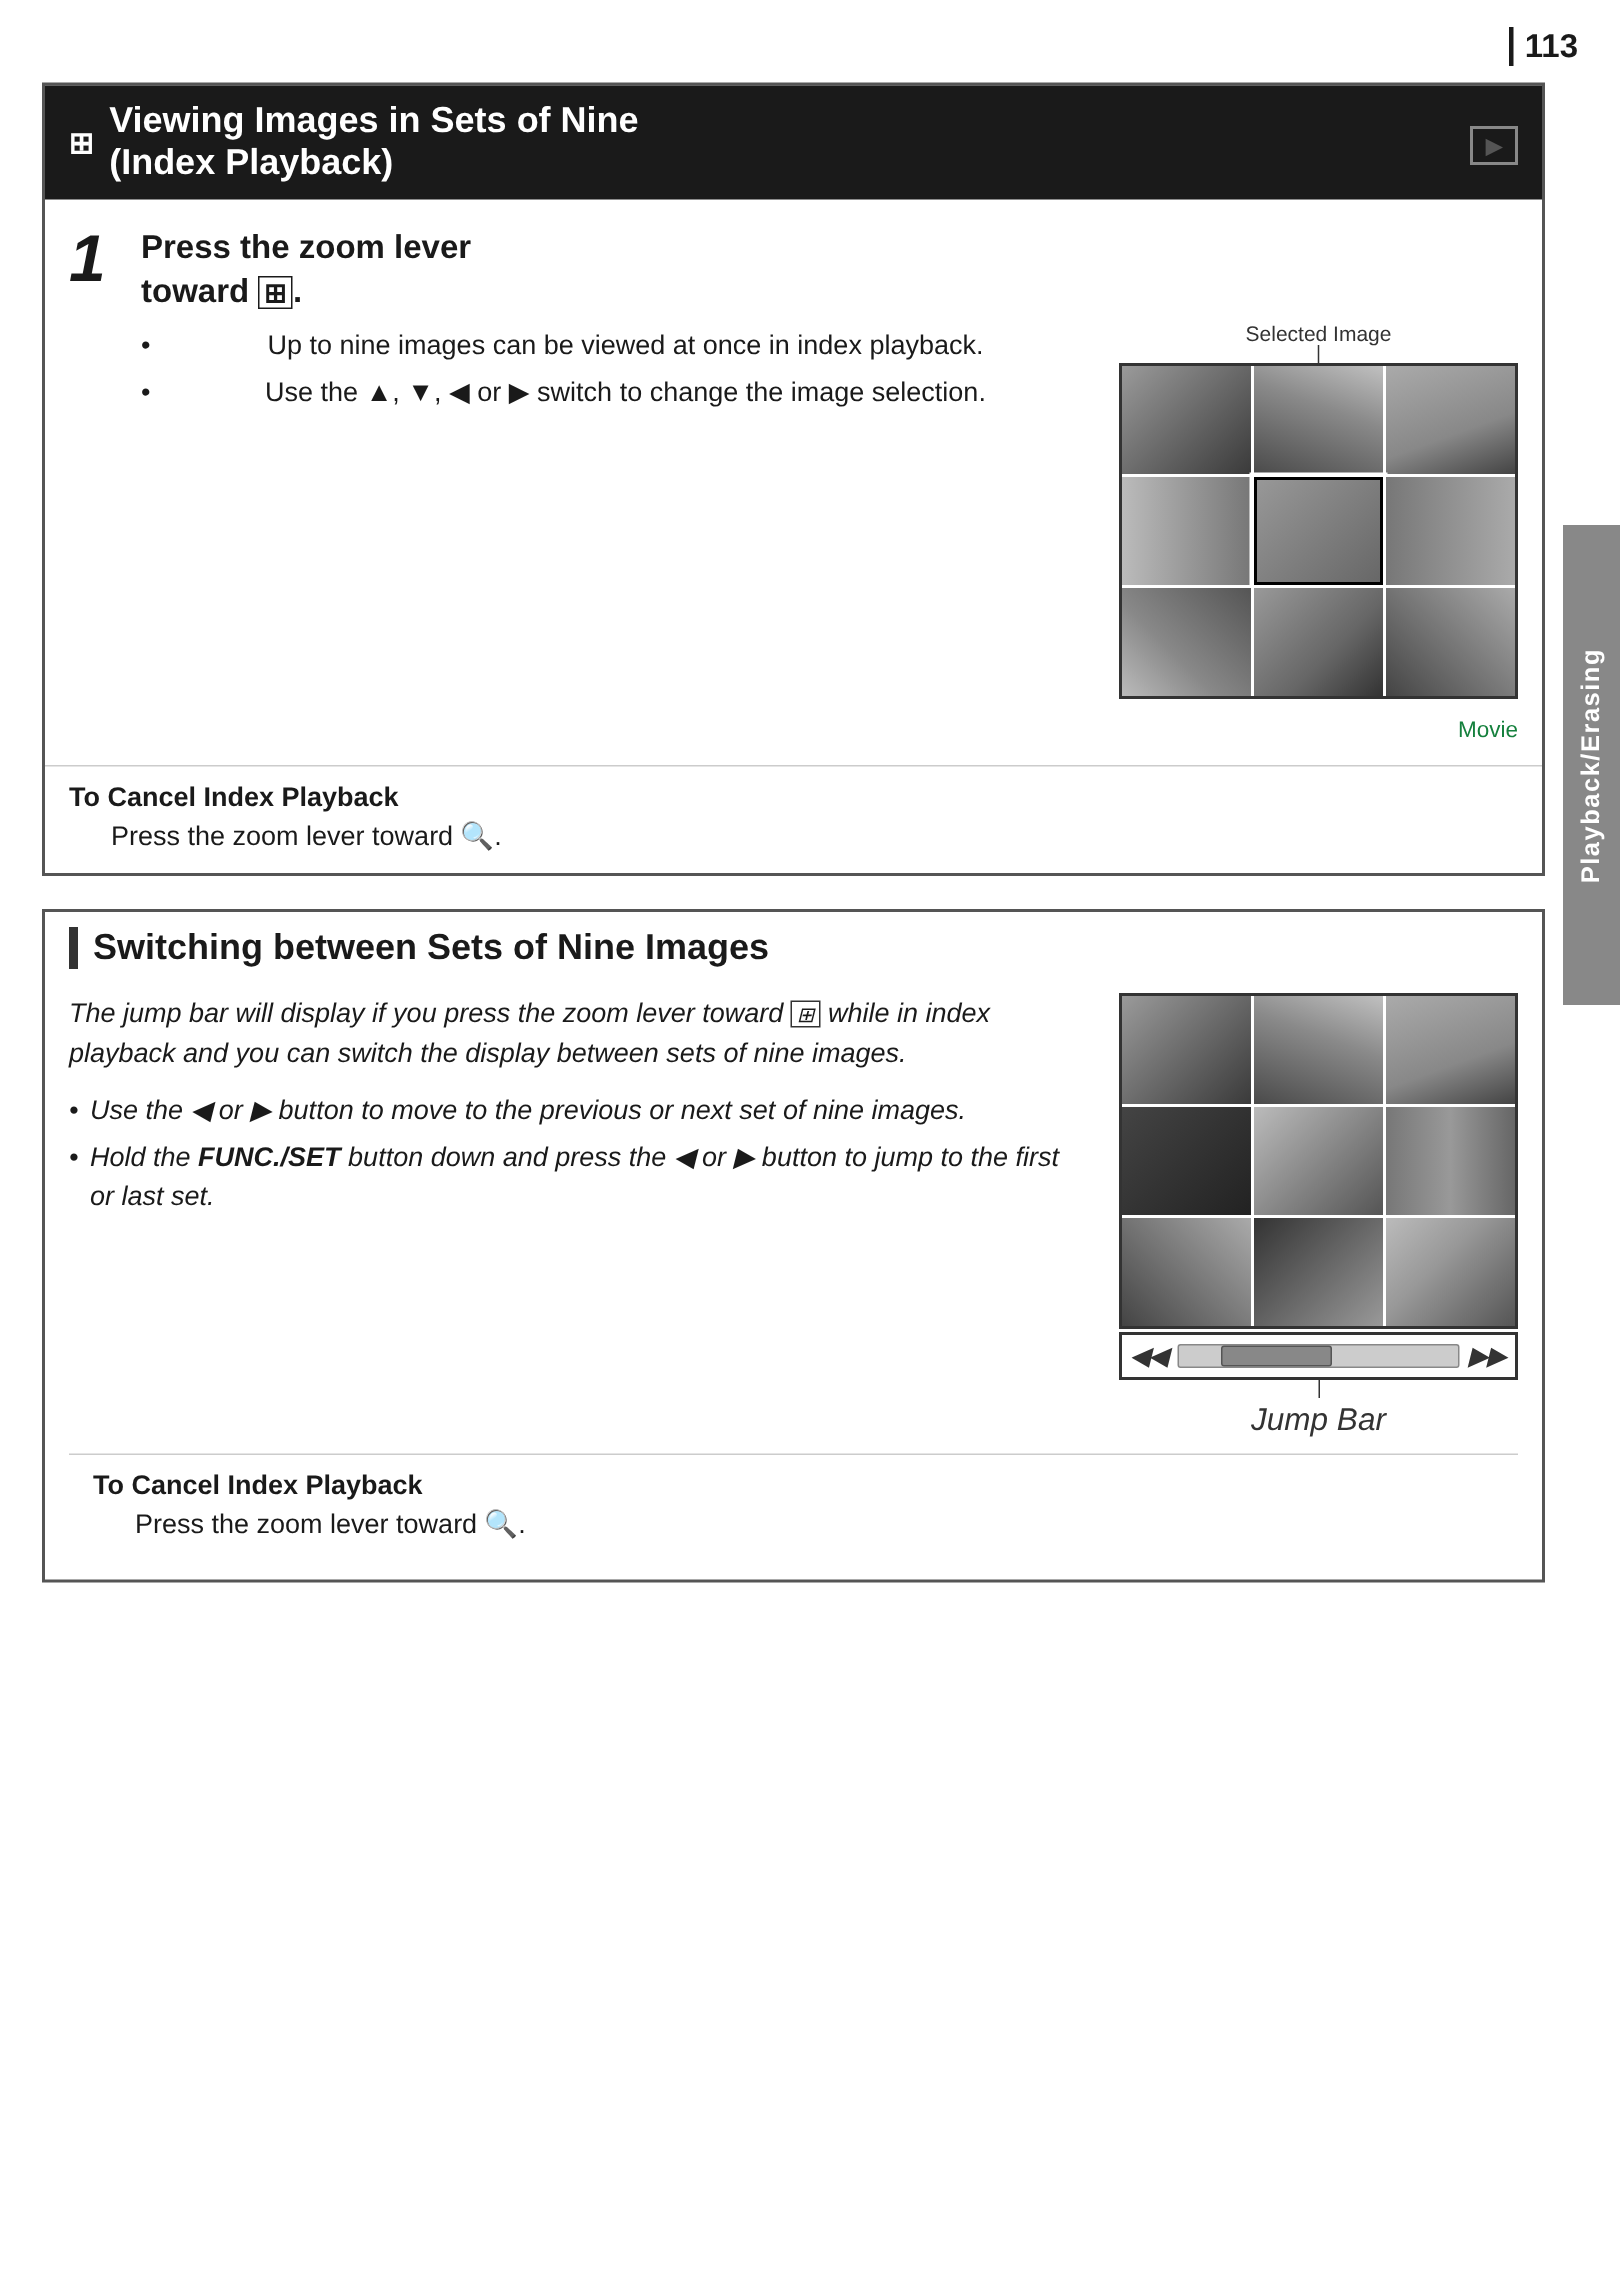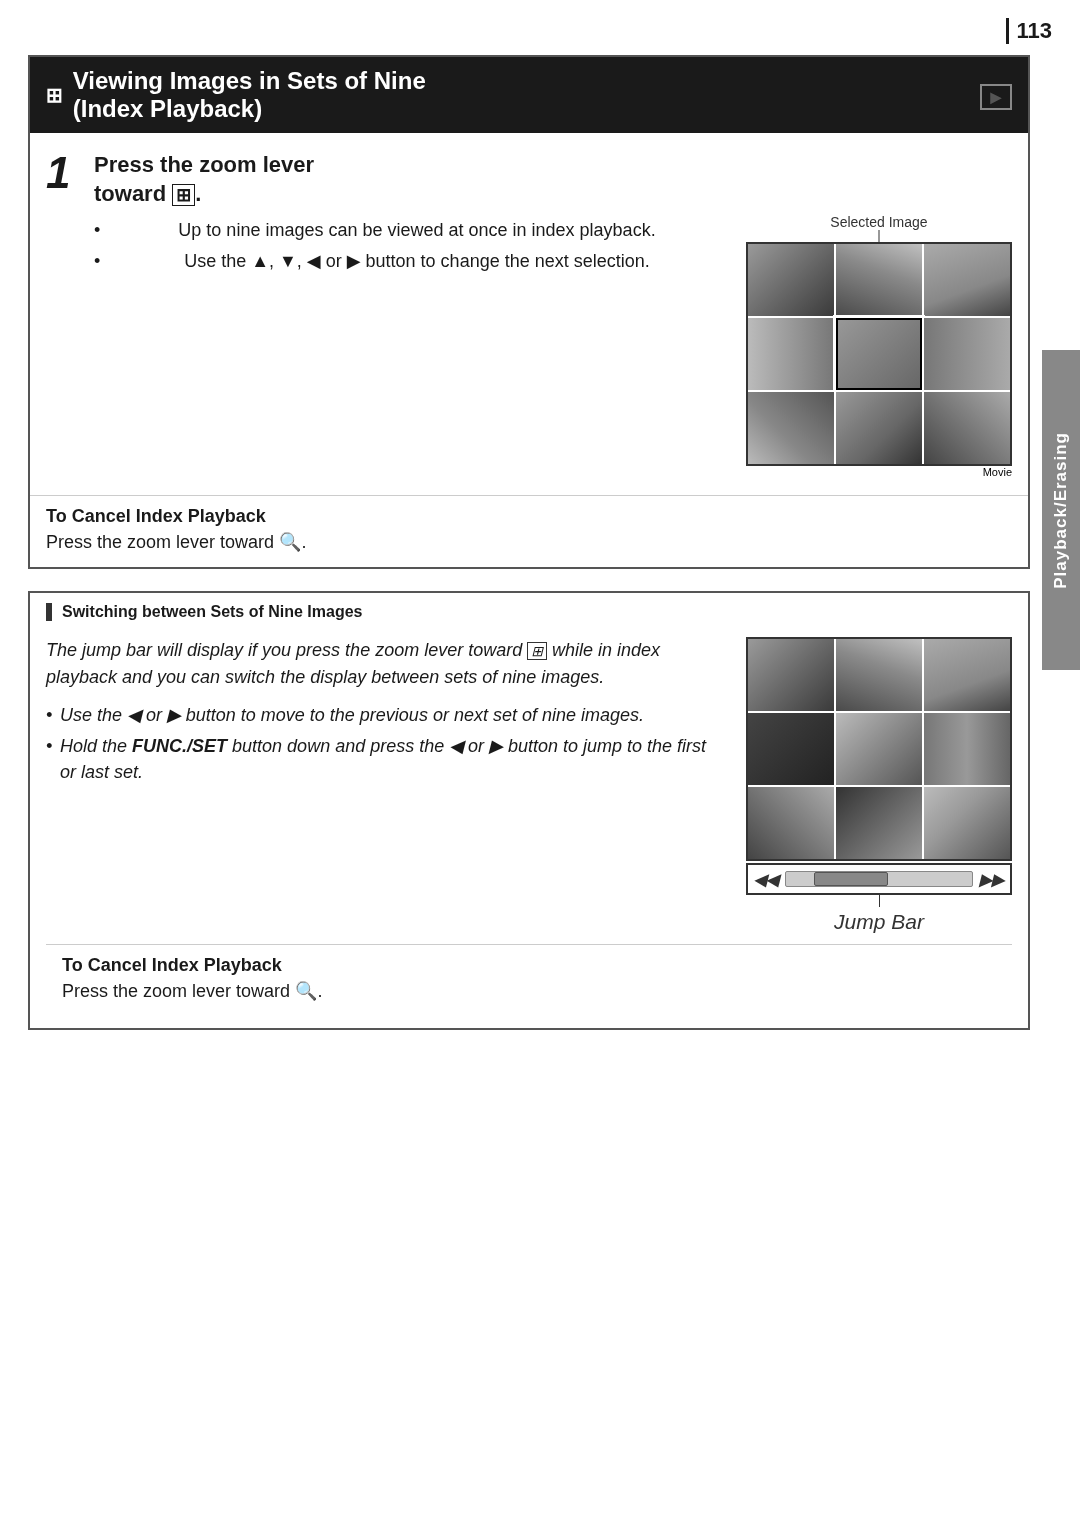--- a/index.html
+++ b/index.html
@@ -151,50 +151,51 @@
       position: relative;
     }
     .photo-dark { background: linear-gradient(180deg, #444 0%, #222 100%); }
     .photo-bird { background: linear-gradient(135deg, #bbb 0%, #888 50%, #555 100%); }
     .photo-water { background: linear-gradient(90deg, #777 0%, #999 50%, #666 100%); }
     .photo-aerial { background: linear-gradient(225deg, #aaa 0%, #777 50%, #444 100%); }
     .photo-street { background: linear-gradient(315deg, #999 0%, #666 50%, #333 100%); }
     .photo-skyline { background: linear-gradient(135deg, #bbb 0%, #999 40%, #555 100%); }
 
     .movie-label {
-      font-size: 11px;
-      color: #000000;
+      font-size: 15px;
+      color: #15803d;
       text-align: right;
-      margin-top: 0;
+      margin-top: 12px;
     }
 
     
     .cancel-section {
       padding: 10px 16px 14px 16px;
       border-top: 1px solid #ccc;
     }
     .cancel-title {
       font-size: 18px;
       font-weight: bold;
       margin-bottom: 4px;
     }
     .cancel-text {
       font-size: 18px;
+      margin-left: 28px;
     }
 
     
     .section-bottom {
       border: 2px solid #555;
       padding: 0;
     }
 
     .section2-header {
       background: #ffffff;
       padding: 10px 32px 6px 16px;
-      font-size: 16px;
+      font-size: 24px;
       font-weight: bold;
       border-bottom: none;
     }
     .section2-header-inner {
       border-left: 6px solid #333;
       padding-left: 10px;
     }
 
     .section2-body {
       padding: 0px 16px 16px 16px;
@@ -345,21 +346,21 @@
         <div class="step-number">1</div>
         <div class="step-content">
           <div class="step-title">
             <span>Press the zoom lever</span><br>
             <span>toward <span style="border:1.5px solid #1a1a1a; padding:0 3px; font-size:18px;">⊞</span>.</span>
           </div>
           <div class="step-main">
             <div class="step-text">
               <ul class="bullet-list">
                 <li>Up to nine images can be viewed at once in index playback.</li>
-                <li>Use the ▲, ▼, ◀ or ▶ button to change the next selection.</li>
+                <li>Use the ▲, ▼, ◀ or ▶ switch to change the image selection.</li>
               </ul>
             </div>
             <div class="image-grid-container" style="margin-top:24px;">
               <div style="position:relative; display:inline-block;">
                 <div style="font-size:14px; color:#333; text-align:center; position:absolute; top:-28px; left:50%; transform:translateX(-50%); white-space:nowrap;">Selected Image</div>
                 <div style="width:1px; height:16px; background:#333; position:absolute; top:-12px; left:50%; transform:translateX(-50%);"></div>
                 <div class="image-grid">
                   <div class="grid-cell photo-1"></div>
                   <div class="grid-cell photo-2"></div>
                   <div class="grid-cell photo-3"></div>

